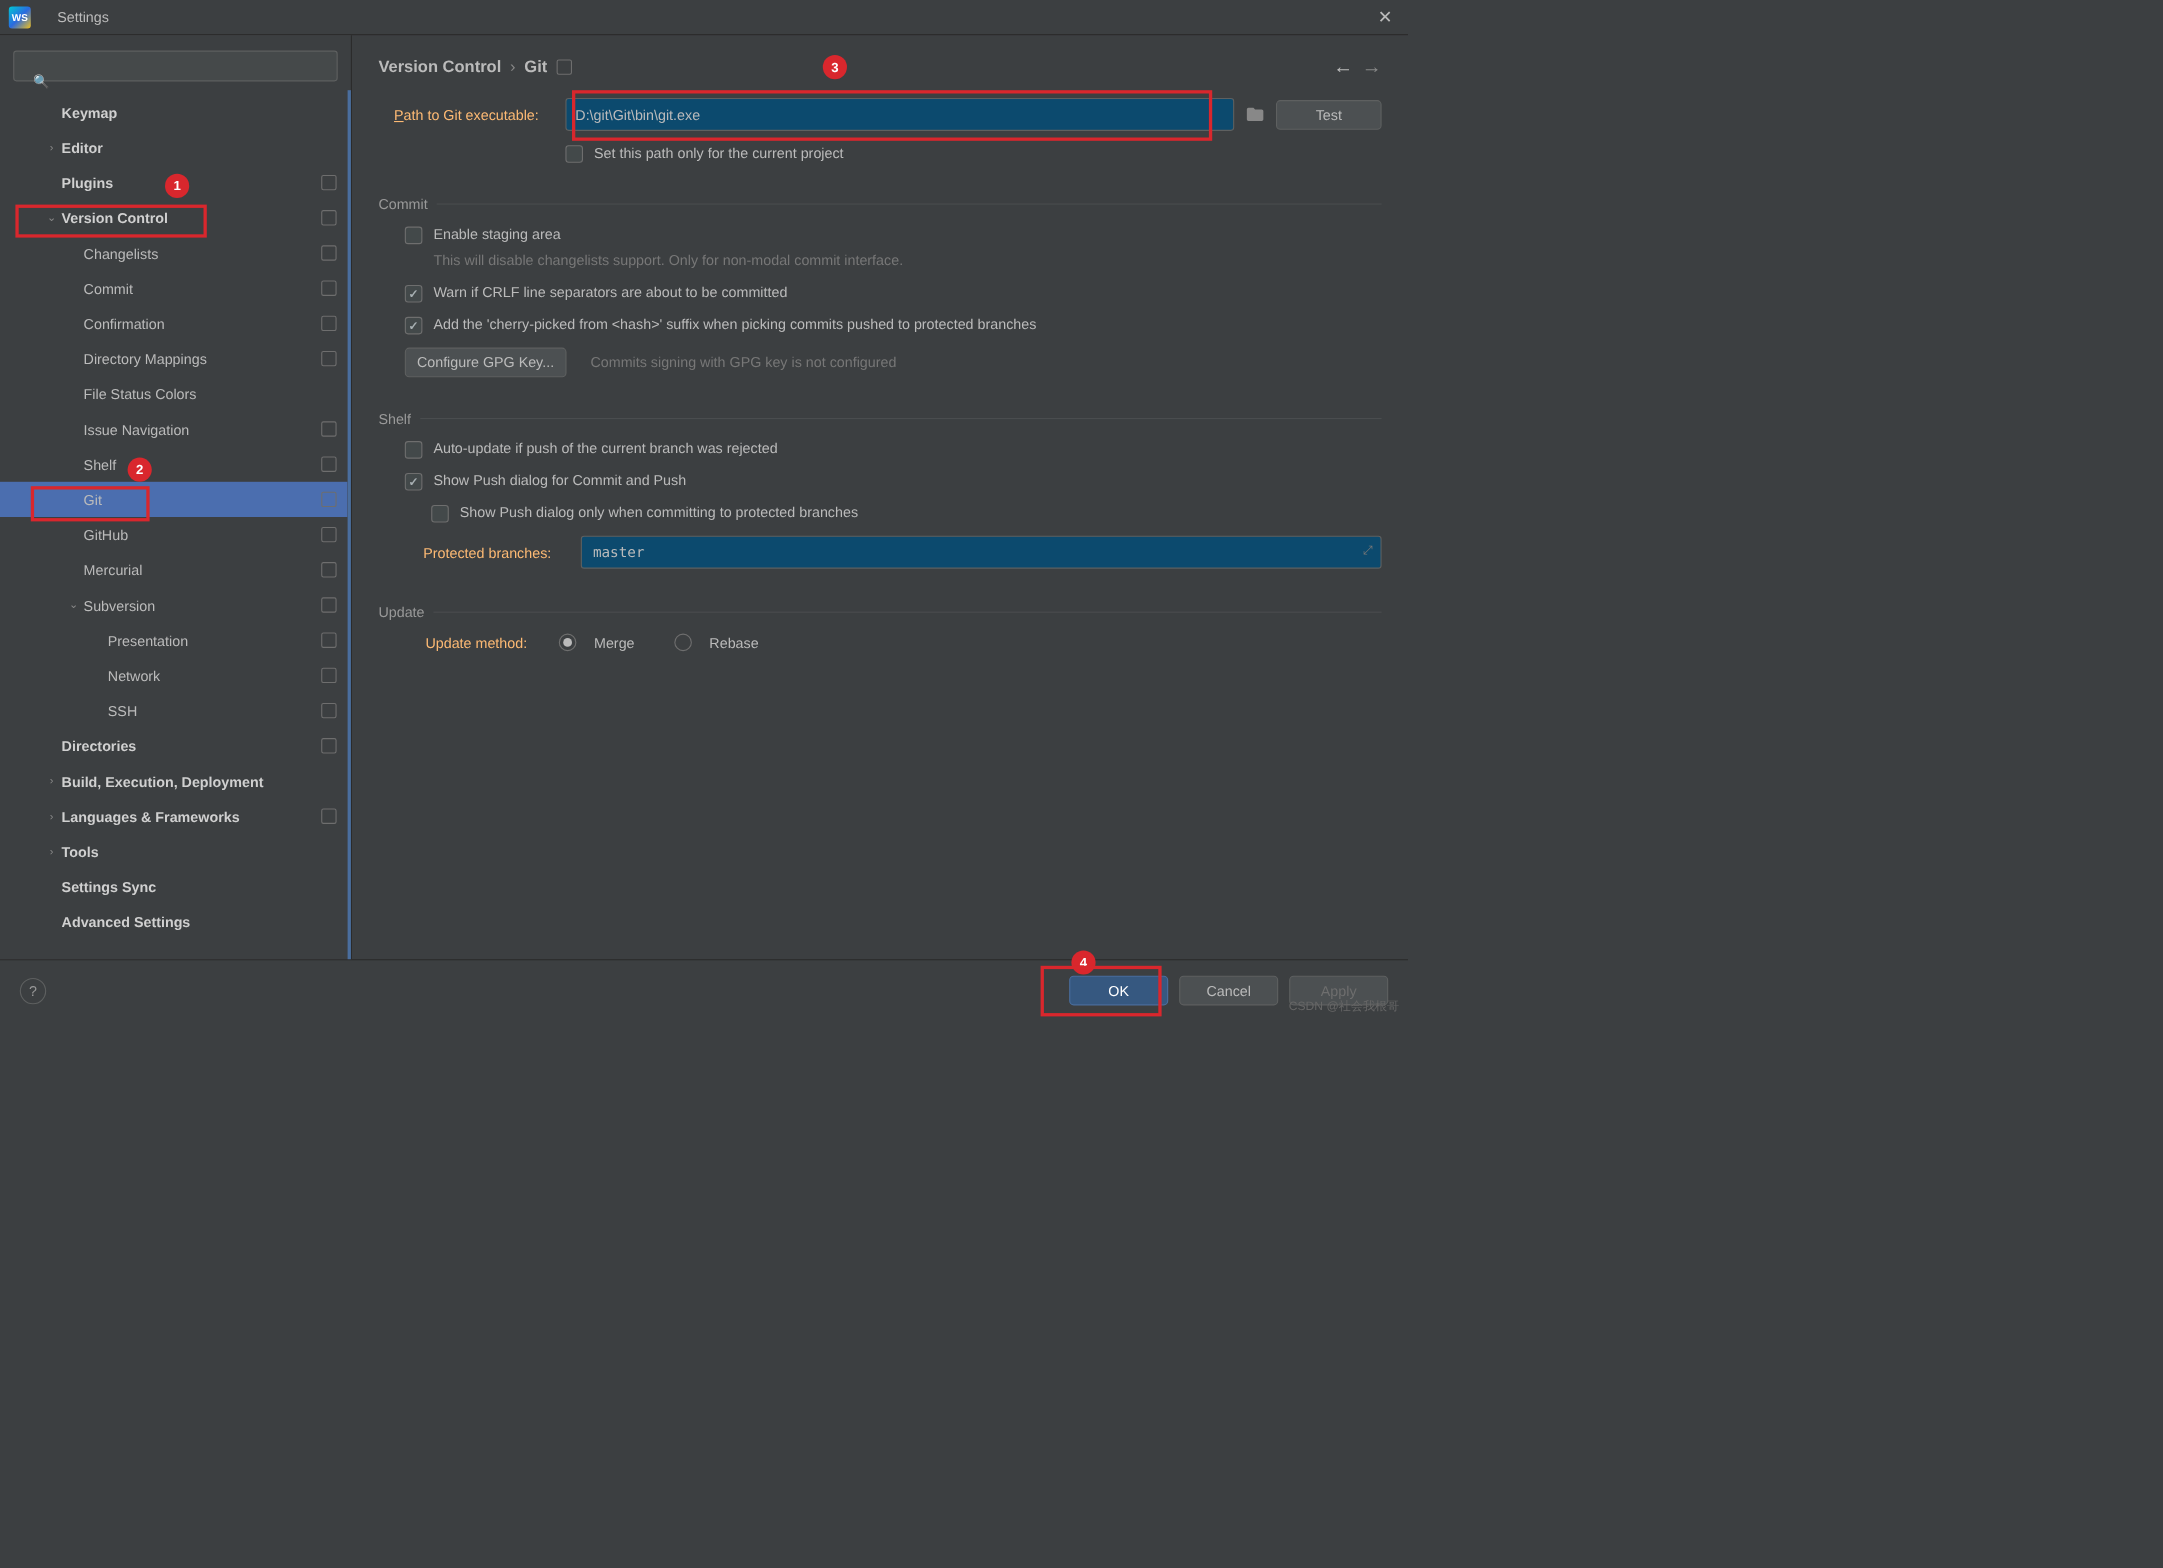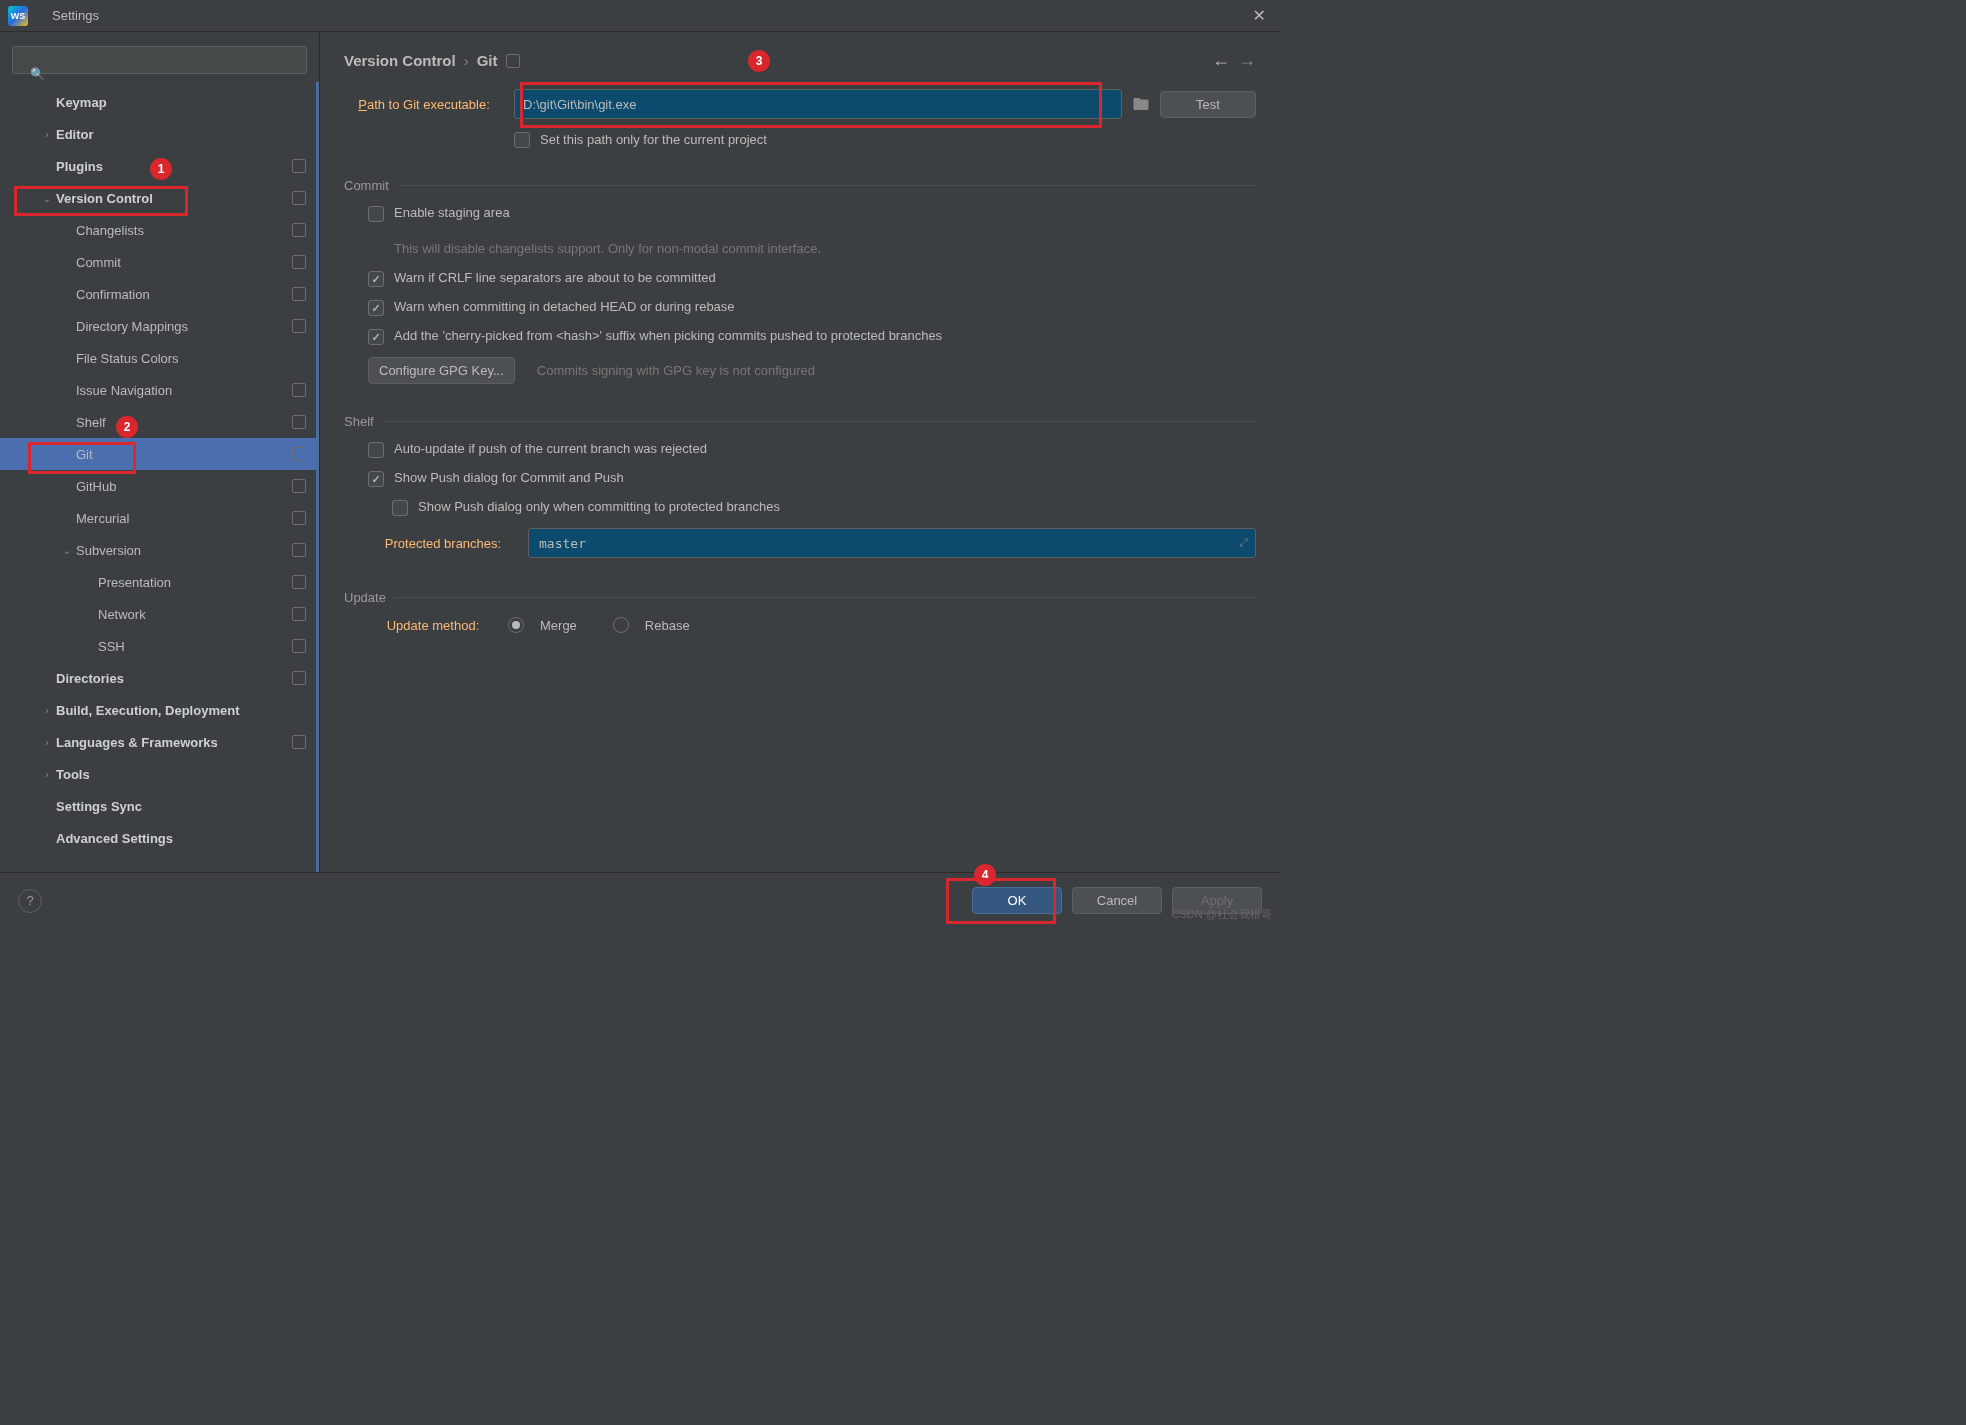--- a/index.html
+++ b/index.html
@@ -51,21 +51,21 @@
 .section-title { color: #999; font-size: 13px; margin-bottom: 12px; display: flex; align-items: center; gap: 8px; }
 .section-title .line { flex: 1; height: 1px; background: #4a4d4f; }
 .section-body { padding-left: 24px; }
 
 .check-row { display: flex; align-items: flex-start; gap: 10px; margin-bottom: 12px; }
 .check-row.indented { margin-left: 24px; }
 .checkbox { width: 16px; height: 16px; border: 1px solid #6e6e6e; border-radius: 3px; background: #43494a; flex-shrink: 0; display: flex; align-items: center; justify-content: center; margin-top: 1px; }
 .checkbox.checked { background: #43494a; }
 .checkbox.checked::after { content: "✓"; color: #a8b0b3; font-size: 11px; font-weight: bold; }
 .check-row .txt { color: #bbb; }
-.check-row .hint { color: #777; margin-top: 20px; line-height: 1.4; }
+.check-row .hint { color: #777; margin-top: 8px; line-height: 1.4; }
 
 .radio { width: 16px; height: 16px; border: 1px solid #6e6e6e; border-radius: 50%; display: inline-flex; align-items: center; justify-content: center; margin-right: 6px; vertical-align: middle; }
 .radio.on::after { content: ""; width: 8px; height: 8px; background: #bbb; border-radius: 50%; }
 
 .expand-icon { color:#777; font-size:11px; }
 
 .footer { height: 56px; border-top: 1px solid #2b2b2b; display: flex; align-items: center; padding: 0 18px; gap: 10px; }
 .help { width: 24px; height: 24px; border: 1px solid #5e6060; border-radius: 50%; display: flex; align-items: center; justify-content: center; color: #999; cursor: pointer; }
 .footer .spacer { flex: 1; }
 
@@ -243,24 +243,20 @@
             <div class="txt">Enable staging area</div>
             <div class="hint">This will disable changelists support. Only for non-modal commit interface.</div>
           </div>
         </div>
         <div class="check-row">
             <div class="checkbox checked"></div>
             <span class="txt">Warn if CRLF line separators are about to be committed</span>
           </div>
         <div class="check-row">
             <div class="checkbox checked"></div>
-            <span class="txt">Warn when committing in detached HEAD or during rebase</span>
-          </div>
-        <div class="check-row">
-            <div class="checkbox checked"></div>
             <span class="txt">Add the 'cherry-picked from &lt;hash&gt;' suffix when picking commits pushed to protected branches</span>
           </div>
         <div class="check-row" style="align-items:center">
           <button class="btn">Configure GPG Key...</button>
           <span style="color:#777; margin-left:12px">Commits signing with GPG key is not configured</span>
         </div>
       </div>
     </div>
 
     <div class="section">

